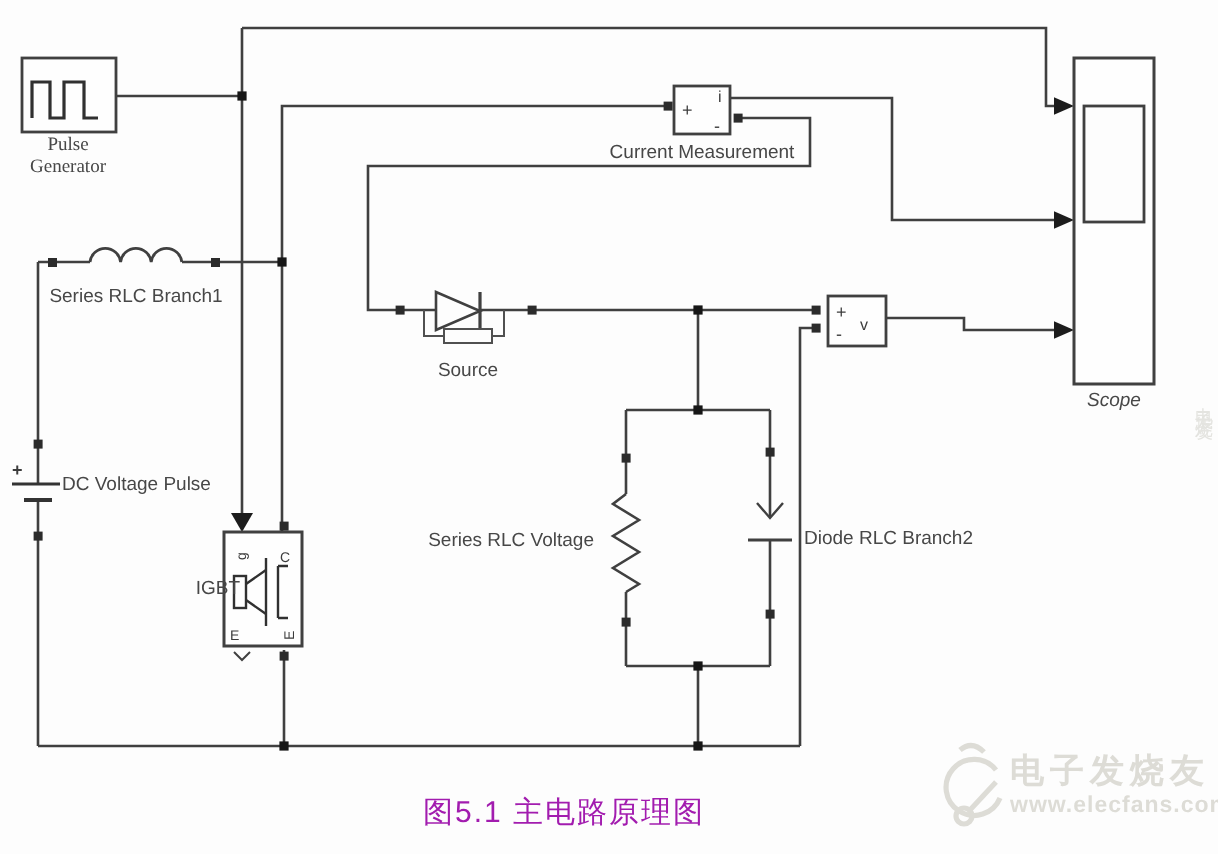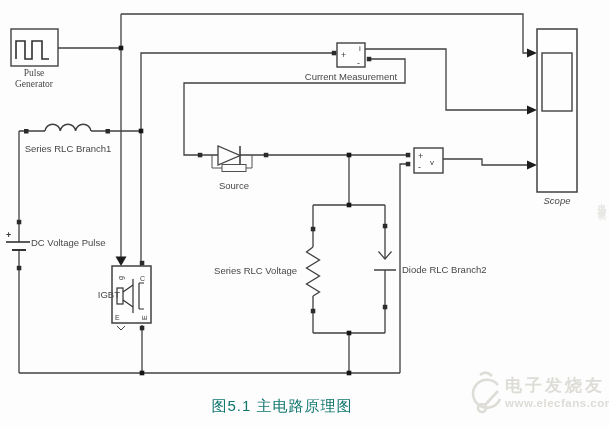--- a/index.html
+++ b/index.html
@@ -9,21 +9,21 @@
   }
   #circuit-svg{position:absolute;left:0;top:0;}
   .blklabel{
     position:absolute;font-size:9.5px;color:#474747;line-height:11px;
     white-space:nowrap;
   }
   .center{text-align:center;}
   .right{text-align:right;}
   #caption{
     position:absolute;left:102px;top:397px;width:360px;text-align:center;
-    font-size:15px;color:#0f766e;letter-spacing:1px;
+    font-size:15px;color:#a21caf;letter-spacing:1px;
   }
   #watermark{position:absolute;left:468px;top:362px;width:141px;height:60px;color:#dddcd6;}
   #wm-brand{position:absolute;left:37px;top:12px;font-size:17px;font-weight:bold;letter-spacing:3px;}
   #wm-site{position:absolute;left:37px;top:35px;font-size:11.5px;font-weight:bold;letter-spacing:0.5px;}
   #wm-side{
     position:absolute;right:1px;top:196px;font-size:9px;color:#e4e4e0;
     writing-mode:vertical-rl;letter-spacing:2px;
   }
   svg text{font-family:"Liberation Sans", sans-serif;fill:#3c3c3c;}
 </style>

